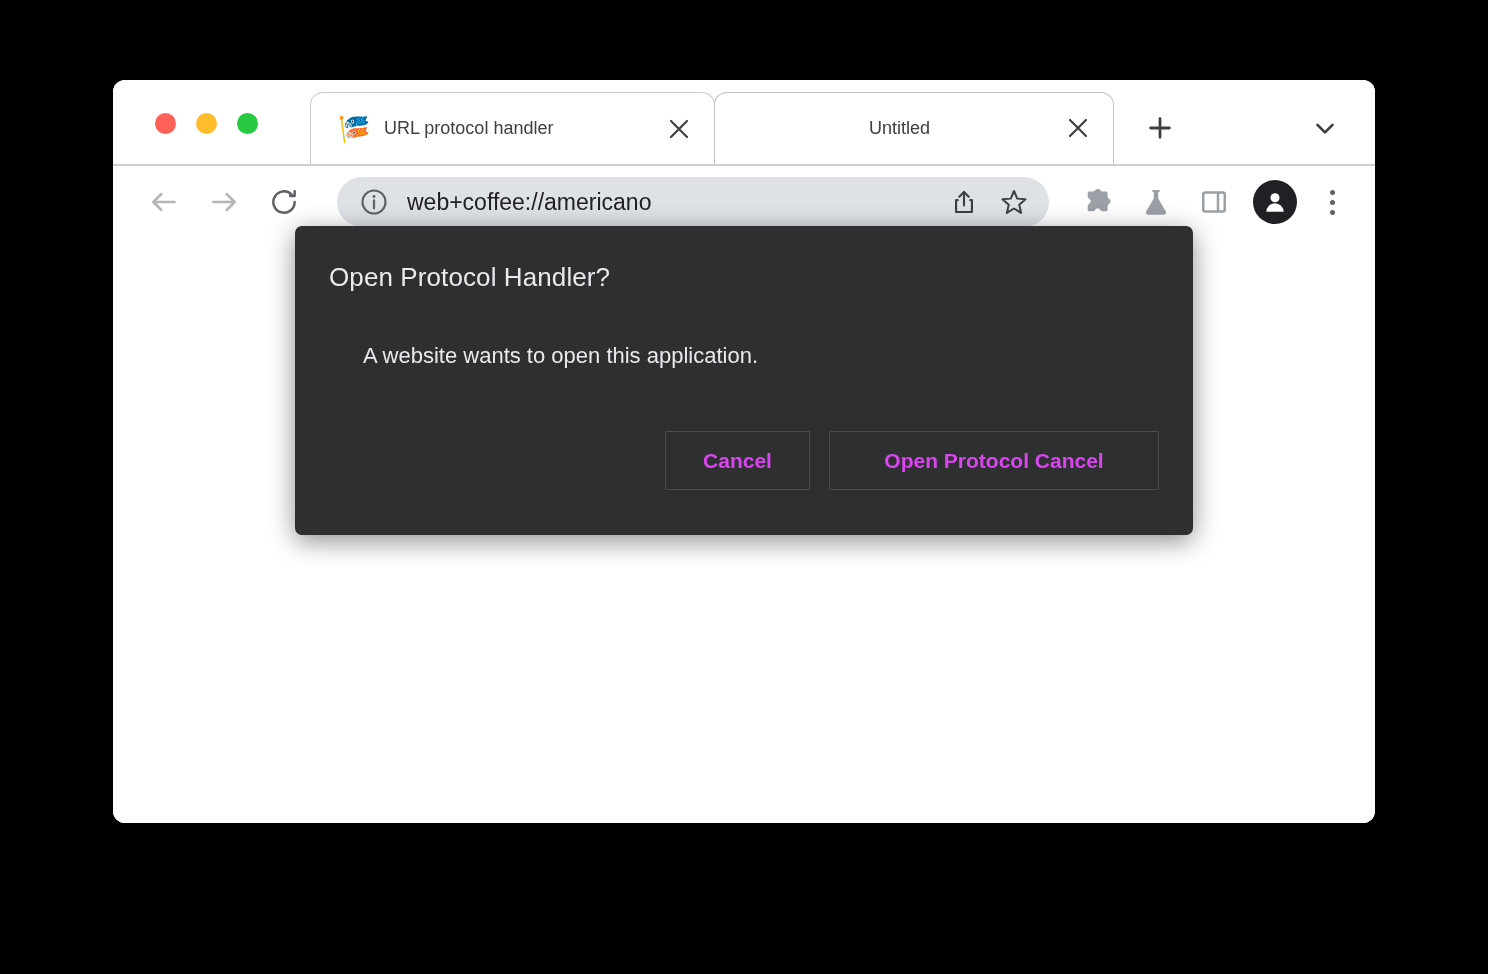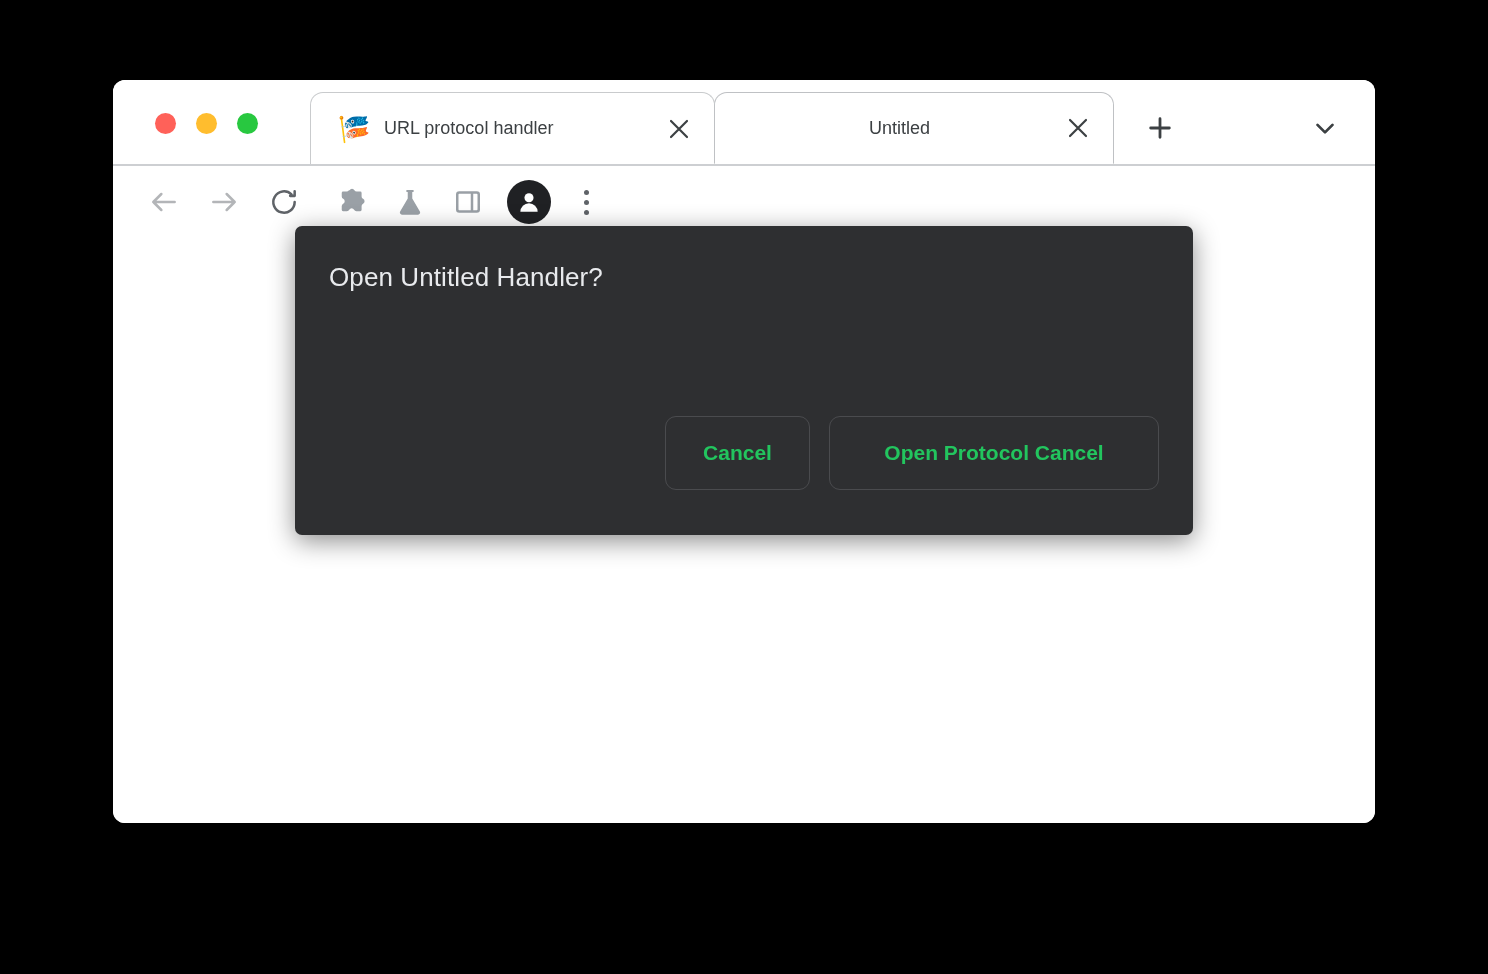--- a/index.html
+++ b/index.html
@@ -223,25 +223,25 @@
     padding-top: 50px;
     padding-left: 34px;
   }
   .dialog-buttons {
     position: absolute;
     right: 34px; bottom: 45px;
     display: flex;
     gap: 19px;
   }
   .dlg-btn {
-    height: 74px;
+    height: 59px;
     border: 1px solid #4a4b4e;
-    border-radius: 11px;
+    border-radius: 1px;
     background: transparent;
-    color: #22c55e;
+    color: #d946ef;
     font-family: "Liberation Sans", sans-serif;
     font-size: 21px;
     font-weight: 700;
     display: flex; align-items: center; justify-content: center;
     cursor: default;
   }
   .dlg-btn.cancel { width: 145px; }
   .dlg-btn.confirm { width: 330px; }
 </style>
 </head>
@@ -312,20 +312,42 @@
         </svg>
       </div>
 
       <div class="nav-btn">
         <svg width="32" height="32" viewBox="0 0 24 24">
           <path d="M20 12 a8 8 0 1 1 -2.4 -5.7" stroke="#5f6368" stroke-width="1.9" fill="none" stroke-linecap="round"></path>
           <path d="M20 4 L20 7.4 L16.6 7.4" stroke="#5f6368" stroke-width="1.9" fill="none" stroke-linecap="round" stroke-linejoin="round"></path>
         </svg>
       </div>
 
+      <div class="omnibox">
+        <span class="info-icon">
+          <svg width="30" height="30" viewBox="0 0 24 24">
+            <circle cx="12" cy="12" r="9.2" stroke="#5f6368" stroke-width="1.7" fill="none"></circle>
+            <circle cx="12" cy="7.6" r="1.15" fill="#5f6368"></circle>
+            <path d="M12 10.7 V17" stroke="#5f6368" stroke-width="1.8" stroke-linecap="round"></path>
+          </svg>
+        </span>
+        <span class="url-text" title="web+coffee://americano">web+coffee://americano</span>
+        <span class="omni-action">
+          <svg width="28" height="28" viewBox="0 0 24 24">
+            <path d="M12 3.4 L12 15" stroke="#3c4043" stroke-width="1.8" stroke-linecap="round"></path>
+            <path d="M8 7.4 L12 3.4 L16 7.4" stroke="#3c4043" stroke-width="1.8" fill="none" stroke-linecap="round" stroke-linejoin="round"></path>
+            <path d="M6.6 10.4 H5.2 V20.6 H18.8 V10.4 H17.4" stroke="#3c4043" stroke-width="1.8" fill="none" stroke-linecap="round" stroke-linejoin="round"></path>
+          </svg>
+        </span>
+        <span class="omni-action">
+          <svg width="30" height="30" viewBox="0 0 24 24">
+            <path d="M12 3.2 L14.6 9.3 L21.2 9.85 L16.2 14.2 L17.7 20.7 L12 17.2 L6.3 20.7 L7.8 14.2 L2.8 9.85 L9.4 9.3 Z" stroke="#3c4043" stroke-width="1.6" fill="none" stroke-linejoin="round"></path>
+          </svg>
+        </span>
+      </div>
 
       <div class="tb-icon">
         <svg width="32" height="32" viewBox="0 0 24 24">
           <path d="M10.2 3.1 a2 2 0 0 1 3.6 0 a2 2 0 0 0 1.8 1.1 h2.6 a1 1 0 0 1 1 1 v2.7 a2 2 0 0 0 1.1 1.75 a2 2 0 0 1 0 3.6 a2 2 0 0 0 -1.1 1.75 v2.9 a1 1 0 0 1 -1 1 h-2.9 a2 2 0 0 1 -1.75 -1.1 a2 2 0 0 0 -3.6 0 a2 2 0 0 1 -1.75 1.1 H5.3 a1 1 0 0 1 -1 -1 v-2.9 a2 2 0 0 1 1.1 -1.75 a2 2 0 0 0 0 -3.6 a2 2 0 0 1 -1.1 -1.75 V5.2 a1 1 0 0 1 1 -1 h2.6 a2 2 0 0 0 1.8 -1.1 Z" fill="#9aa0a6"></path>
         </svg>
       </div>
 
       <div class="tb-icon">
         <svg width="32" height="32" viewBox="0 0 24 24">
           <path d="M9.3 3 H14.7 V4.5 H13.7 V9.4 L19.4 19.1 a1.6 1.6 0 0 1 -1.4 2.4 H6 a1.6 1.6 0 0 1 -1.4 -2.4 L10.3 9.4 V4.5 H9.3 Z" fill="#9aa0a6"></path>
@@ -350,20 +372,21 @@
         <i></i>
         <i></i>
         <i></i>
       </div>
     </div>
 
     <div class="page-content"></div>
   </div>
 
   <div class="dialog">
-    <div class="dialog-title">Open Untitled Handler?</div>
+    <div class="dialog-title">Open Protocol Handler?</div>
+    <div class="dialog-body">A website wants to open this application.</div>
     <div class="dialog-buttons">
       <button class="dlg-btn cancel">Cancel</button>
       <button class="dlg-btn confirm">Open Protocol Cancel</button>
     </div>
   </div>
 
 </div>
 
 </body></html>

